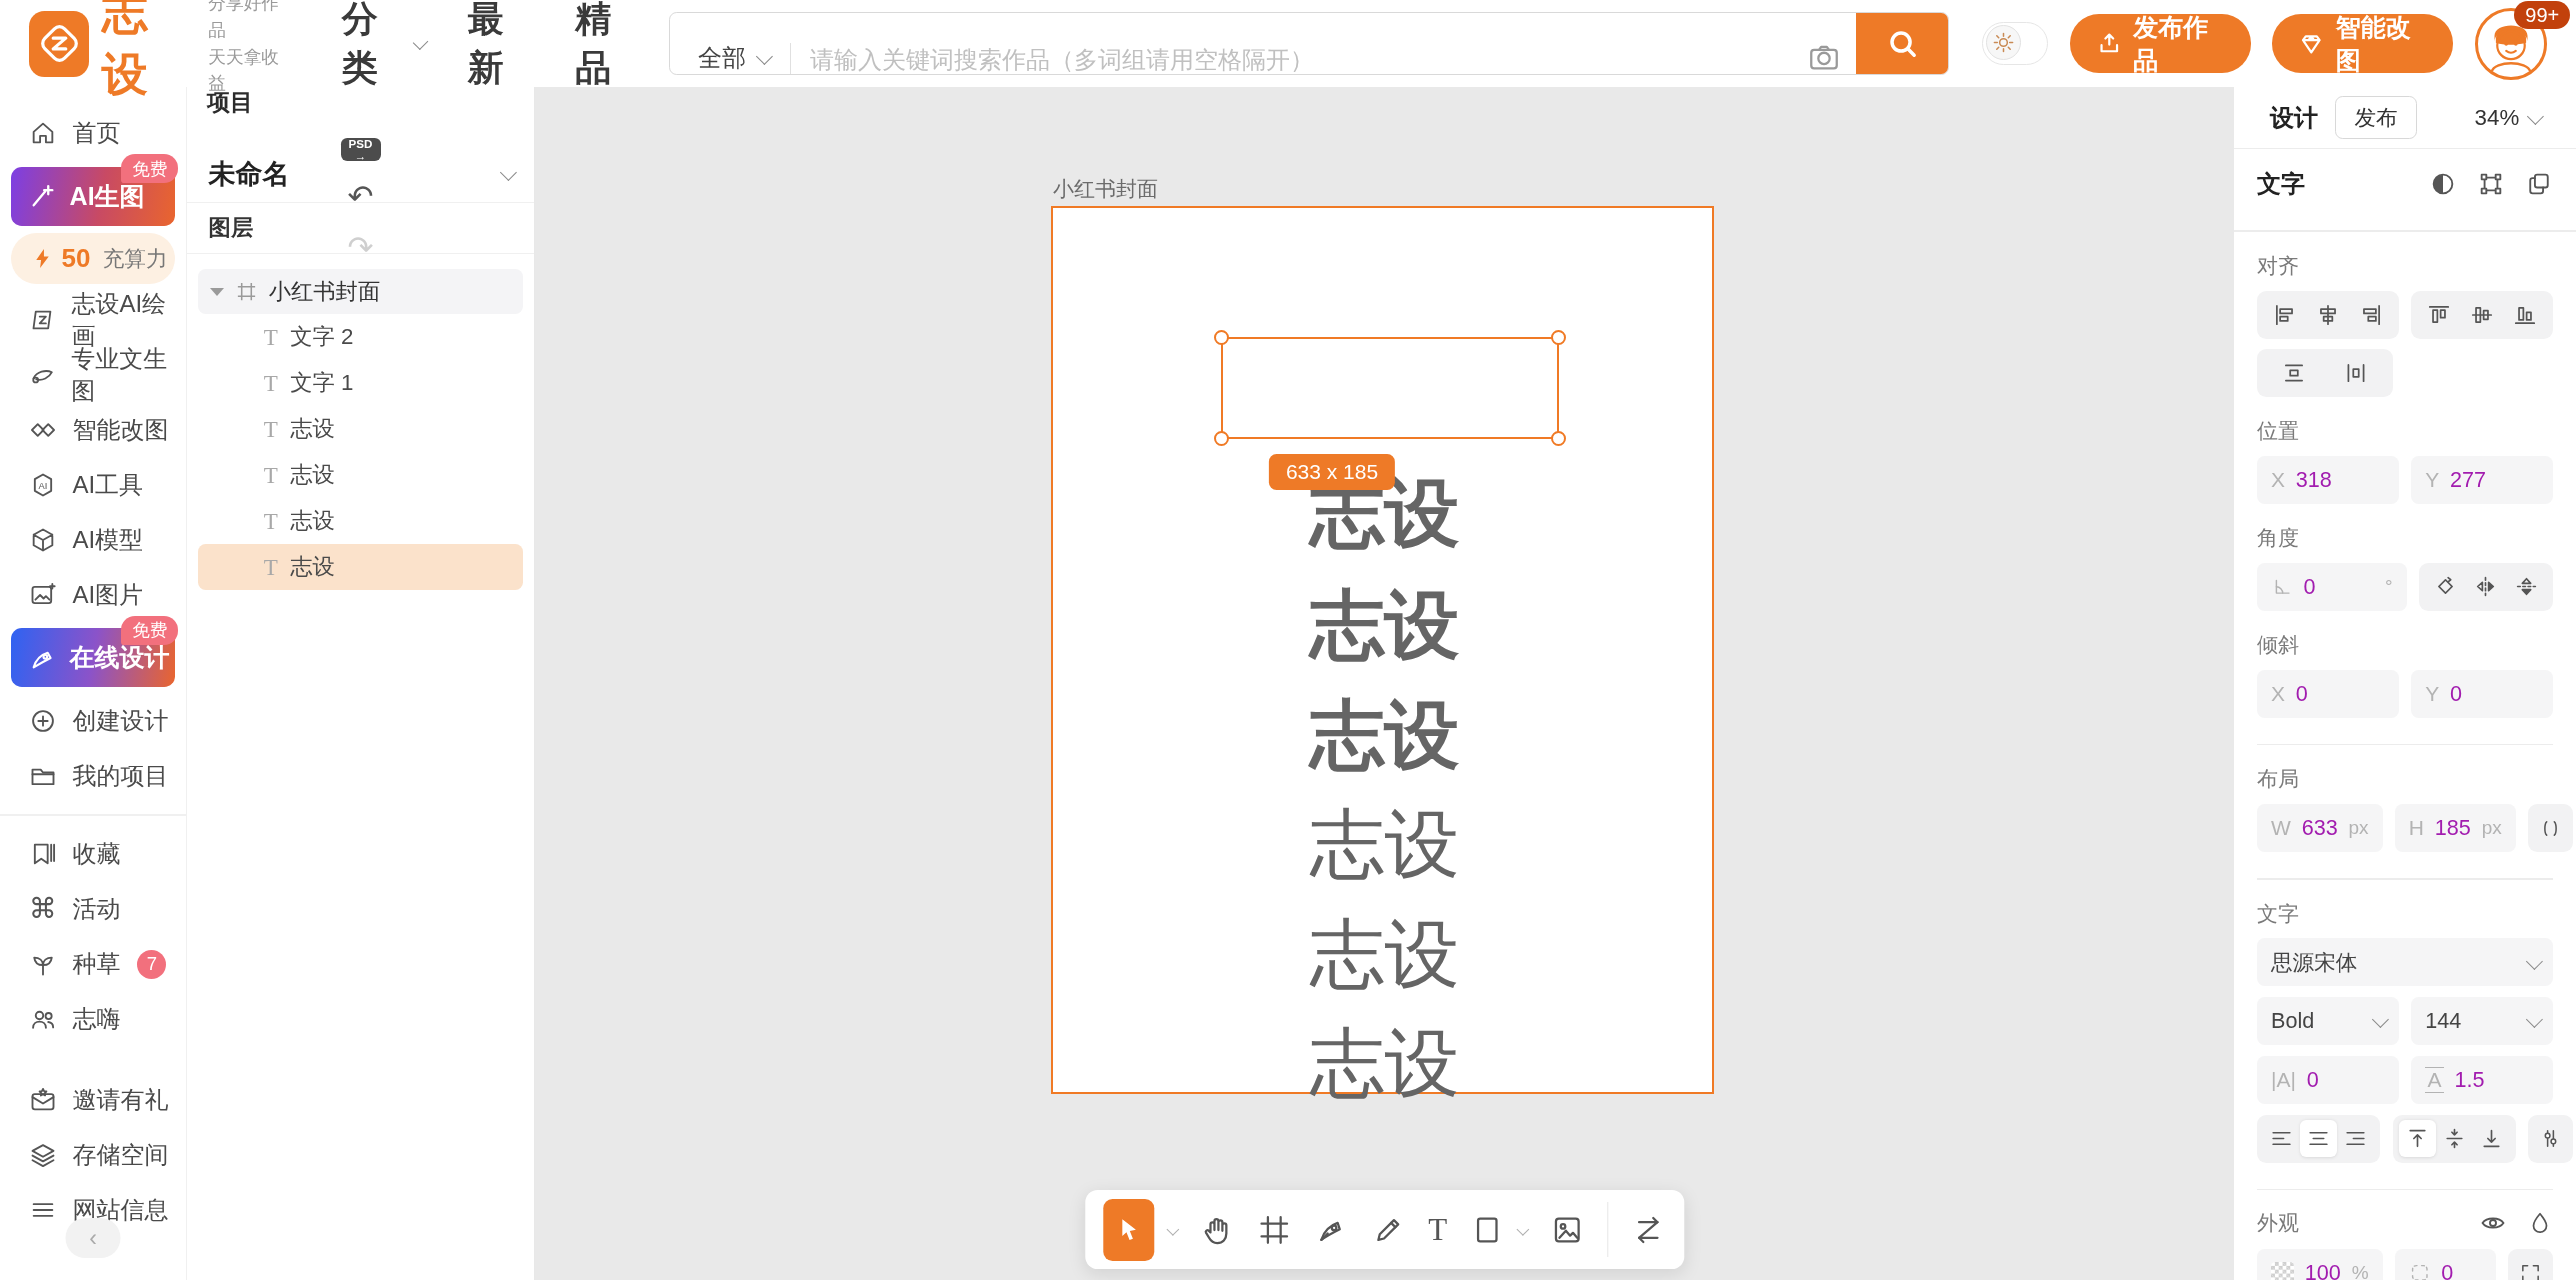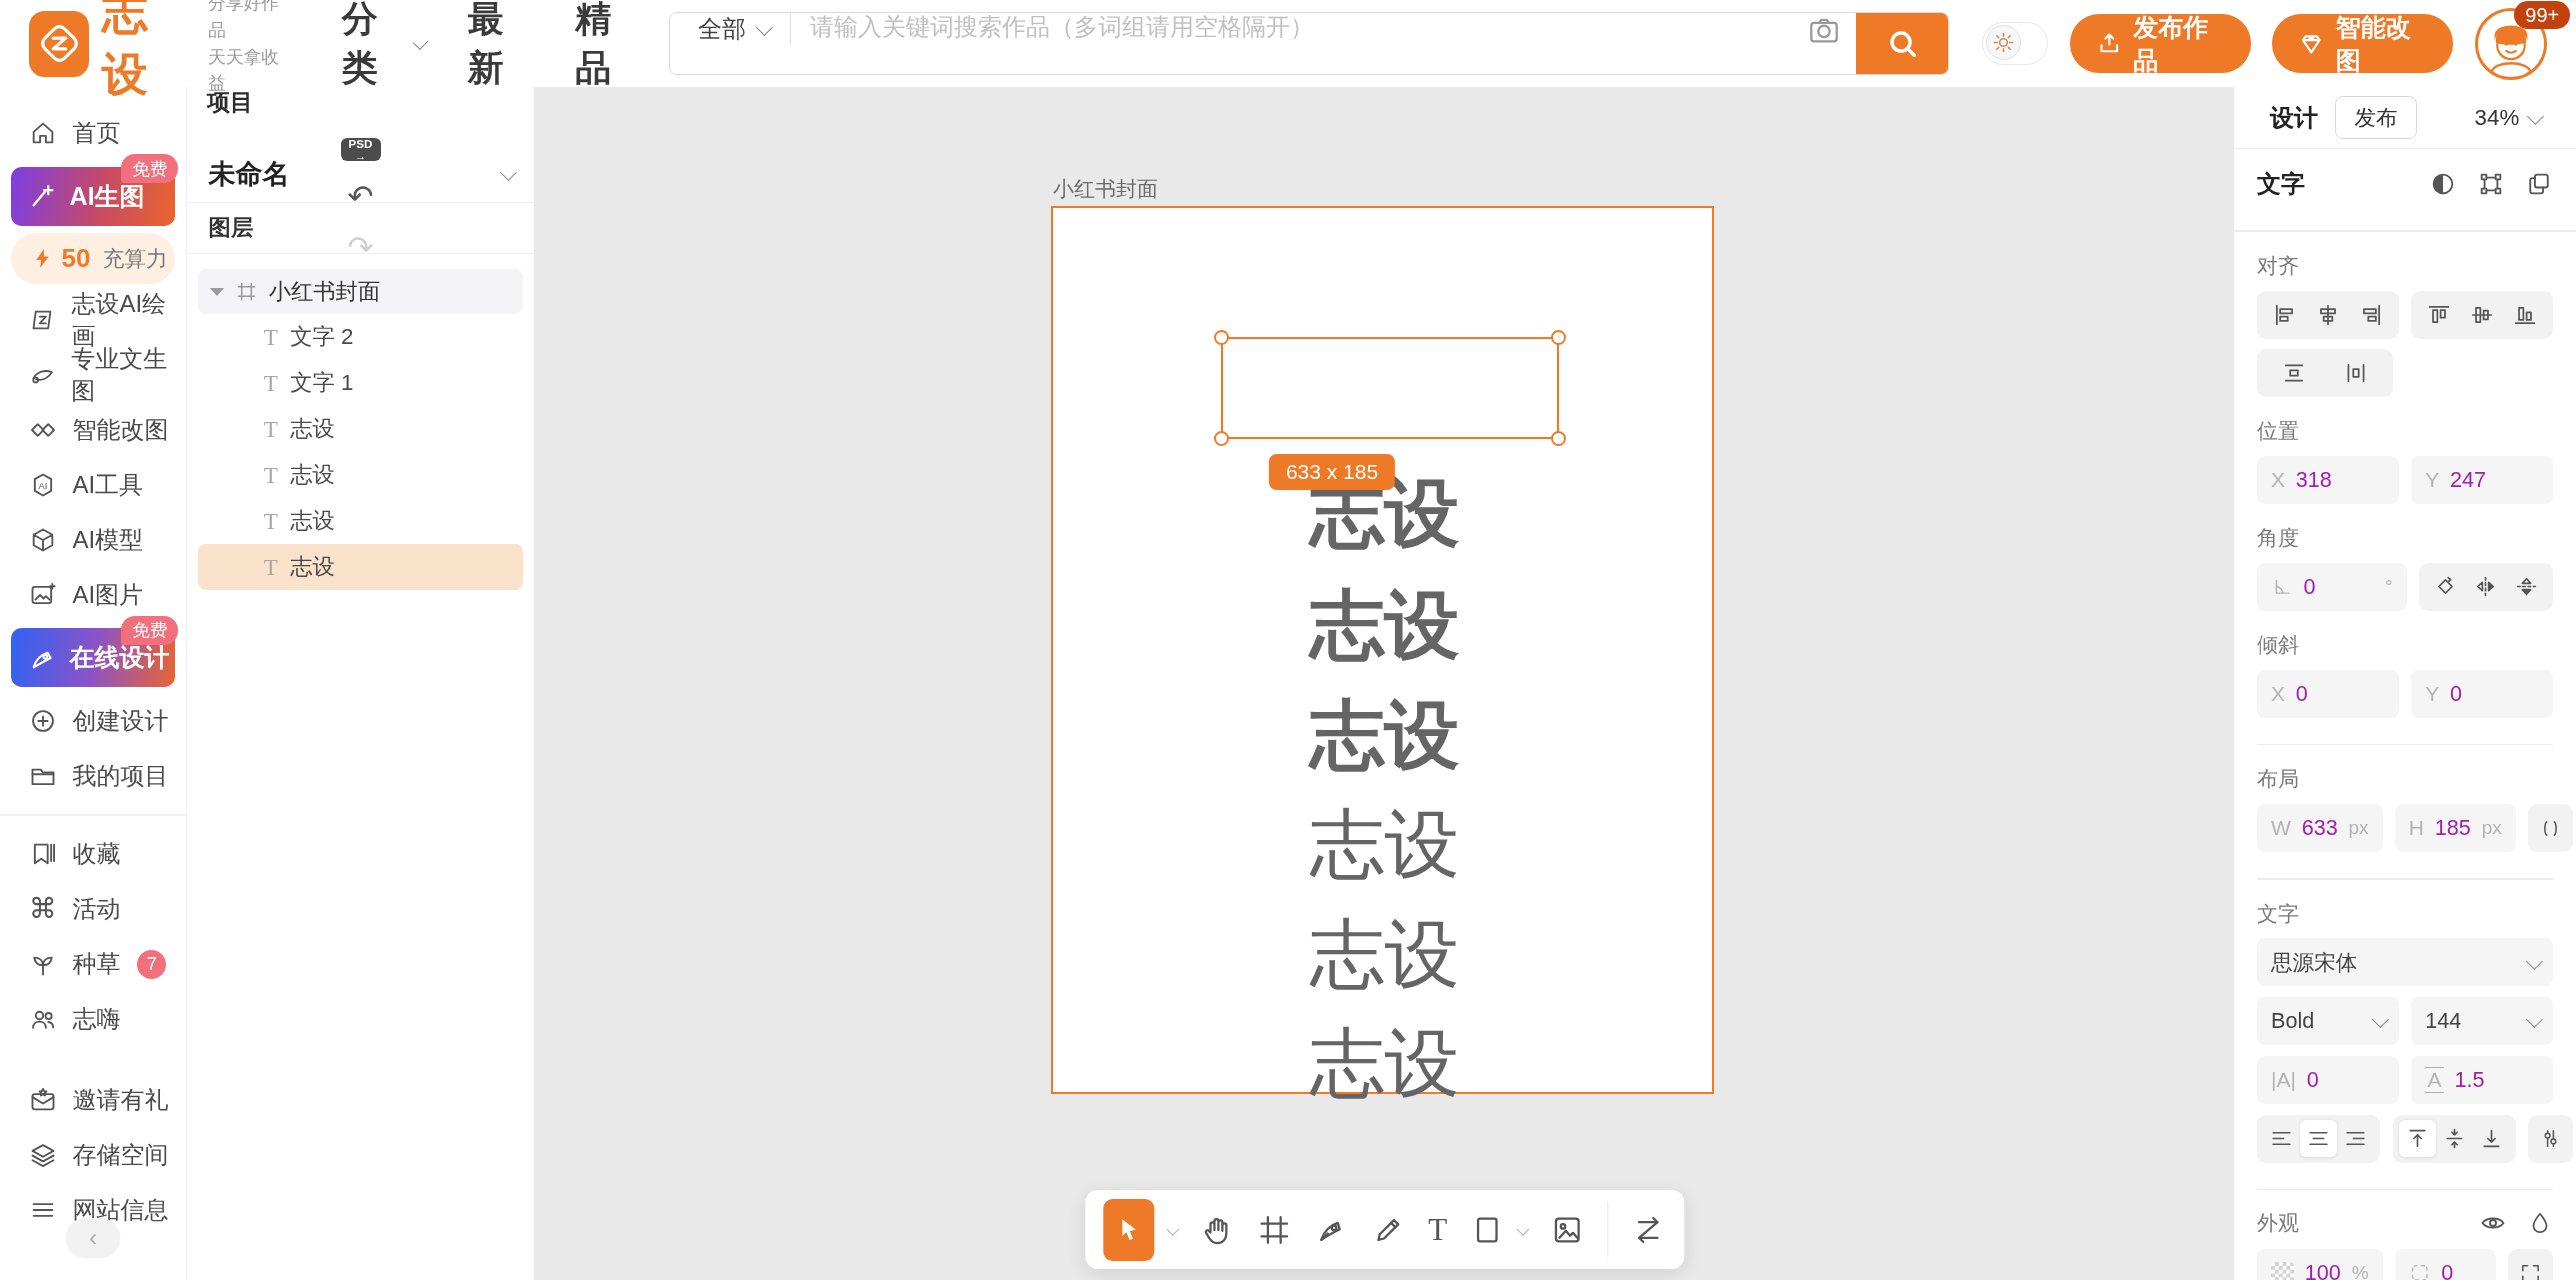--- a/index.html
+++ b/index.html
@@ -10,21 +10,21 @@
 
   
   .header { height:87px; display:flex; align-items:center; padding:0 29px; gap:21.6px; background:#fff; position:relative; z-index:5; }
   .logo-wrap { display:flex; align-items:center; gap:12.3px; }
   .logo-badge { width:66px; height:66px; border-radius:15.4px; background:#ee7a27; display:flex; align-items:center; justify-content:center; }
   .logo-title { font-size:46px; font-weight:800; color:#ee7a27; letter-spacing:3.1px; }
   .tagline { font-size:17.7px; color:#9a9a9a; line-height:1.5; margin-left:4.6px; }
   .nav { display:flex; align-items:center; gap:43px; margin-left:31px; }
   .nav-item { font-size:36px; color:#3a3a3a; font-weight:600; display:flex; align-items:center; gap:9.2px; cursor:pointer; }
   .chev { width:11.6px; height:11.6px; border-right:1.8px solid #8a8a8a; border-bottom:1.8px solid #8a8a8a; transform:rotate(45deg) translateY(-2.3px); }
-  .searchbar { width:1387px; height:63px; border:1.5px solid #d9d9d9; border-radius:7.7px; display:flex; align-items:flex-start; margin-left:7.7px; overflow:hidden; background:#fff; }
+  .searchbar { width:1387px; height:63px; border:1.5px solid #d9d9d9; border-radius:7.7px; display:flex; align-items:flex-end; margin-left:7.7px; overflow:hidden; background:#fff; }
   .search-cat { display:flex; align-items:center; gap:10.8px; padding:0 21.6px 0 28px; font-size:24px; color:#444; cursor:pointer; }
   .search-div { width:1.5px; height:31px; background:#e0e0e0; }
   .search-input { flex:1; border:none; outline:none; font-size:24px; color:#333; padding:0 18.5px; font-family:inherit; }
   .search-input::placeholder { color:#c0c0c0; }
   .cam-btn { padding:0 15.4px; cursor:pointer; }
   .search-btn { width:92px; height:100%; background:#ee7a27; display:flex; align-items:center; justify-content:center; cursor:pointer; }
   .toggle { width:72px; height:43px; border:1.5px solid #e6e6e6; border-radius:21.6px; background:#fff; position:relative; cursor:pointer; margin-left:10.8px; }
   .toggle-thumb { position:absolute; left:3.1px; top:2.3px; width:35px; height:35px; border-radius:50%; background:#f7f7f7; border:0.8px solid #e2e2e2; display:flex; align-items:center; justify-content:center; }
   .pill-btn { height:59px; border-radius:29px; background:#ee7a27; color:#fff; display:flex; align-items:center; gap:10.8px; padding:0 26px; font-size:25px; font-weight:600; cursor:pointer; }
   .avatar { width:72px; height:72px; border-radius:50%; border:3.1px solid #ee7a27; background:#fff; position:relative; cursor:pointer; flex:0 0 auto; }
@@ -598,21 +598,21 @@
       </div>
 
       <div class="blk-label">位置</div>
       <div class="row">
         <div class="field">
           <span class="pfx">X</span>
             <span class="val">318</span>
         </div>
         <div class="field">
           <span class="pfx">Y</span>
-            <span class="val">247</span>
+            <span class="val">277</span>
         </div>
       </div>
 
       <div class="blk-label">角度</div>
       <div class="row">
         <div class="field">
           <svg width="21.6" height="21.6" viewBox="0 0 24 24" class="ic" style="stroke:#b3b3b3">
               <path d="M6 5 V19 H20"></path>
               <path d="M6 12 a7 7 0 0 1 7 7"></path>
             </svg>

